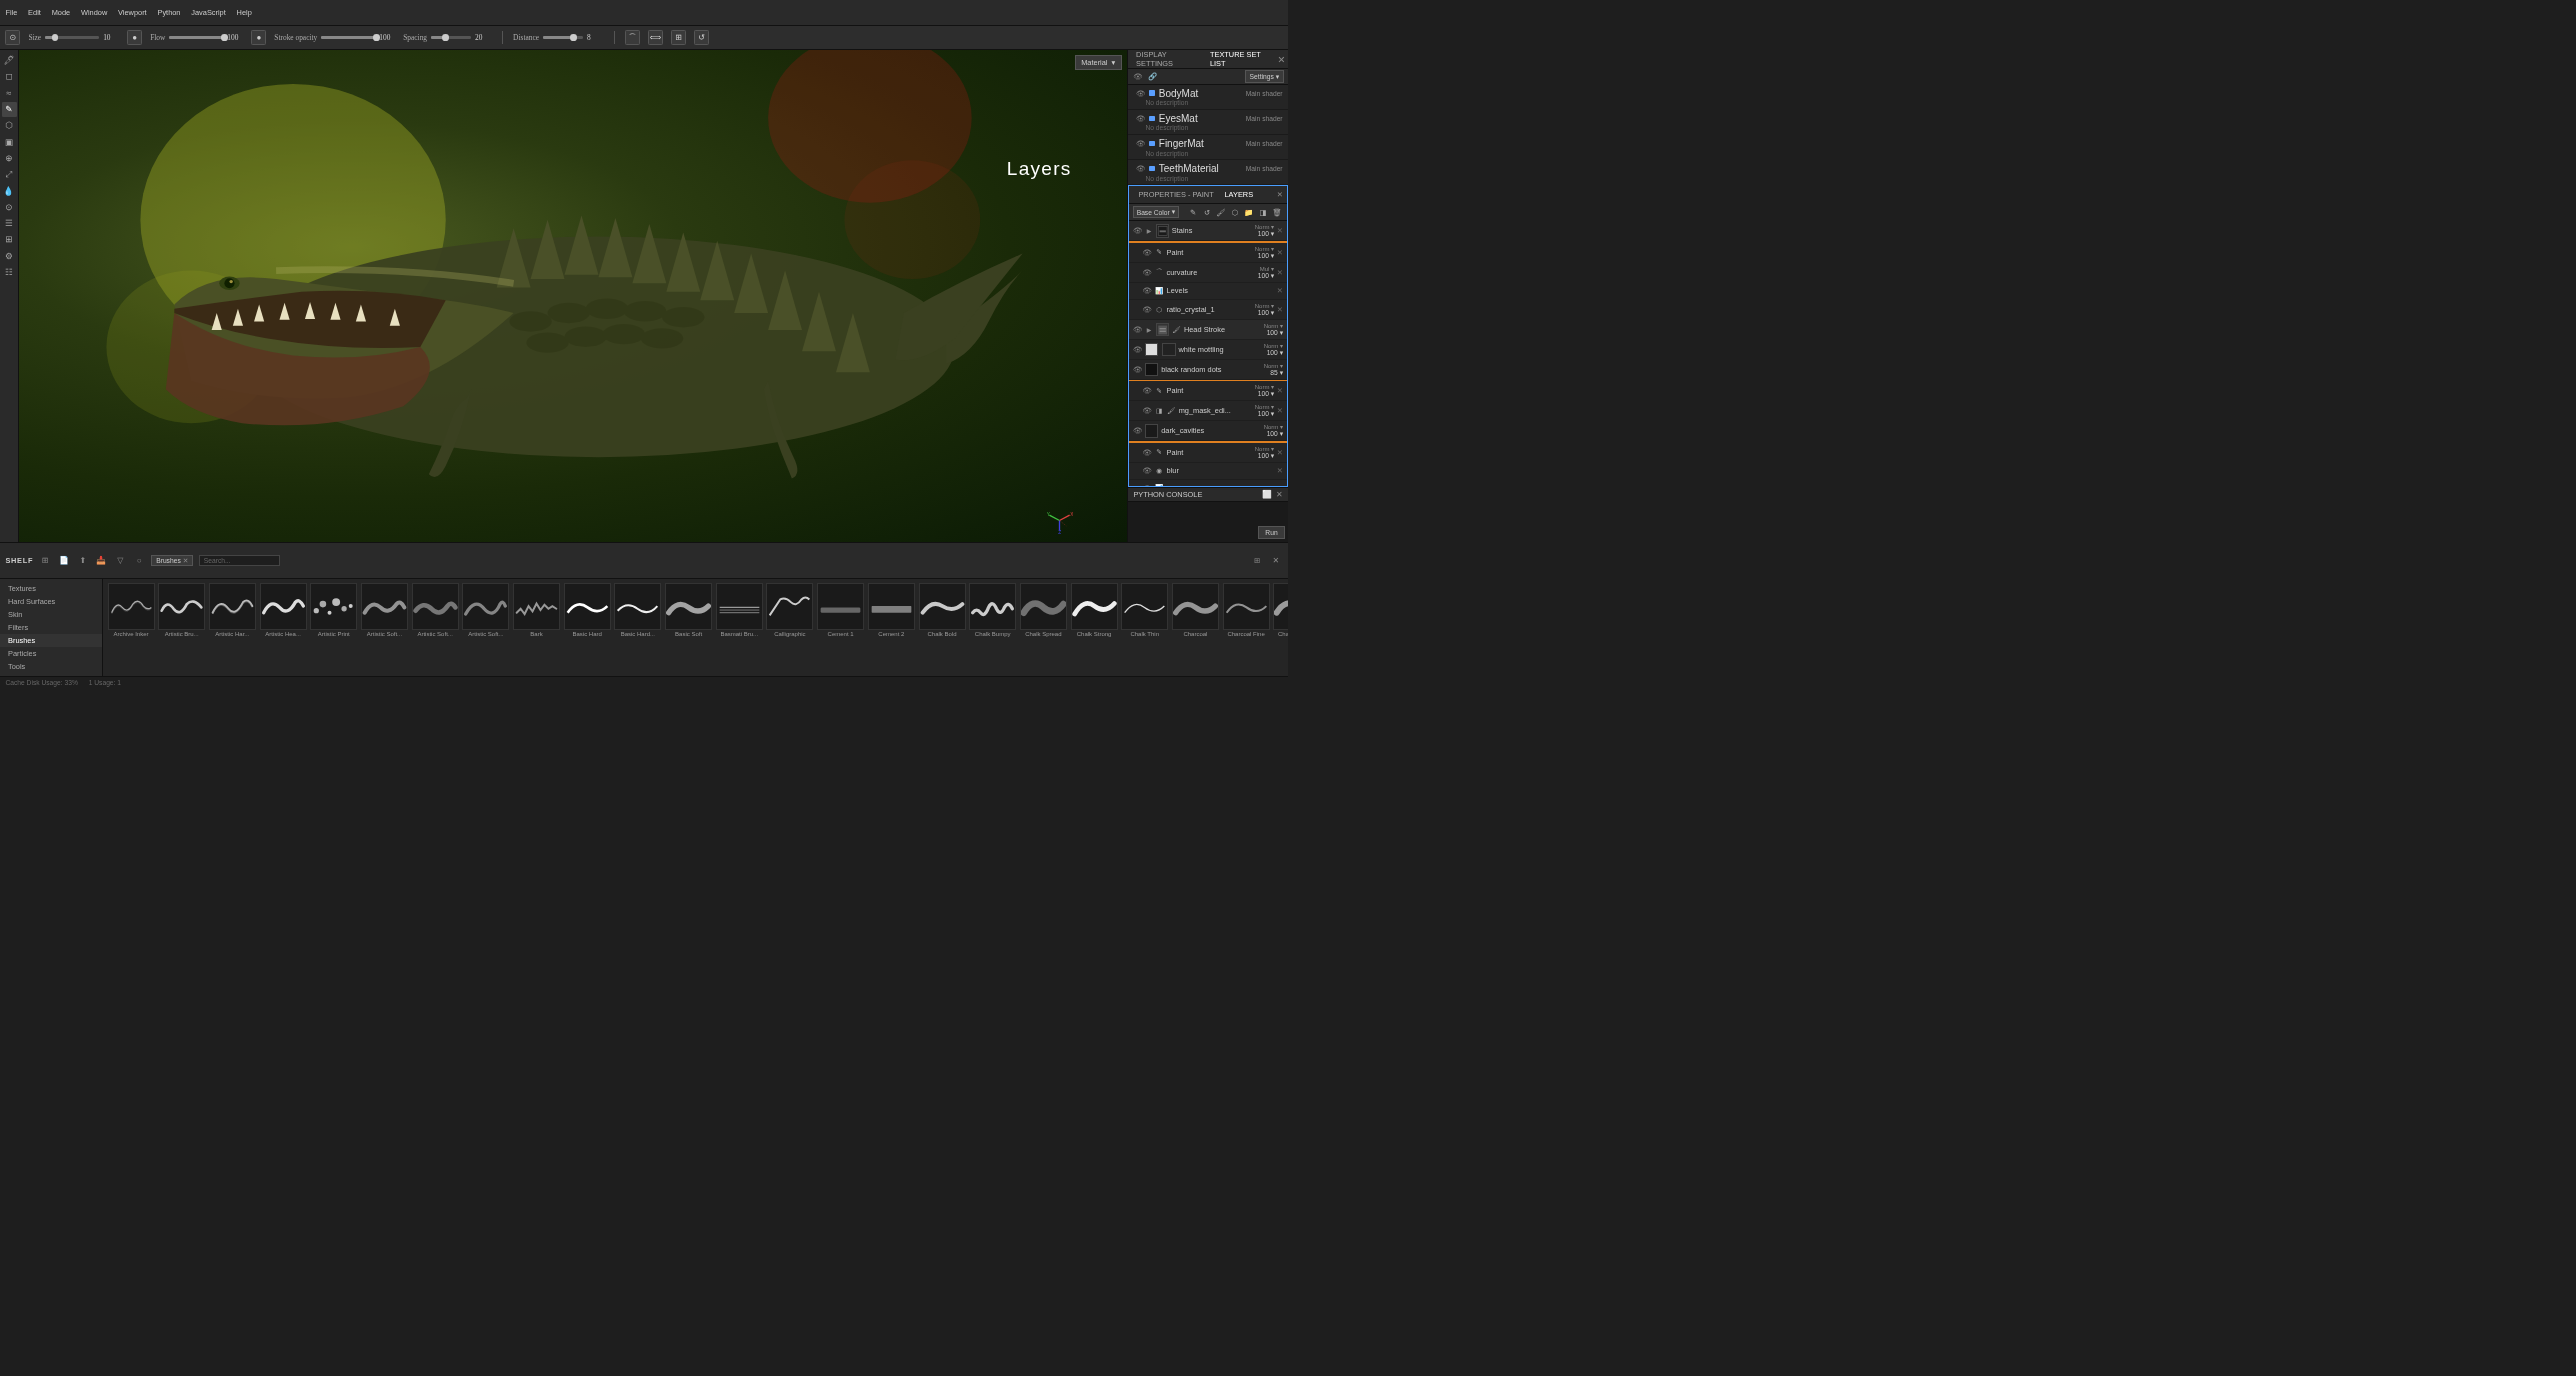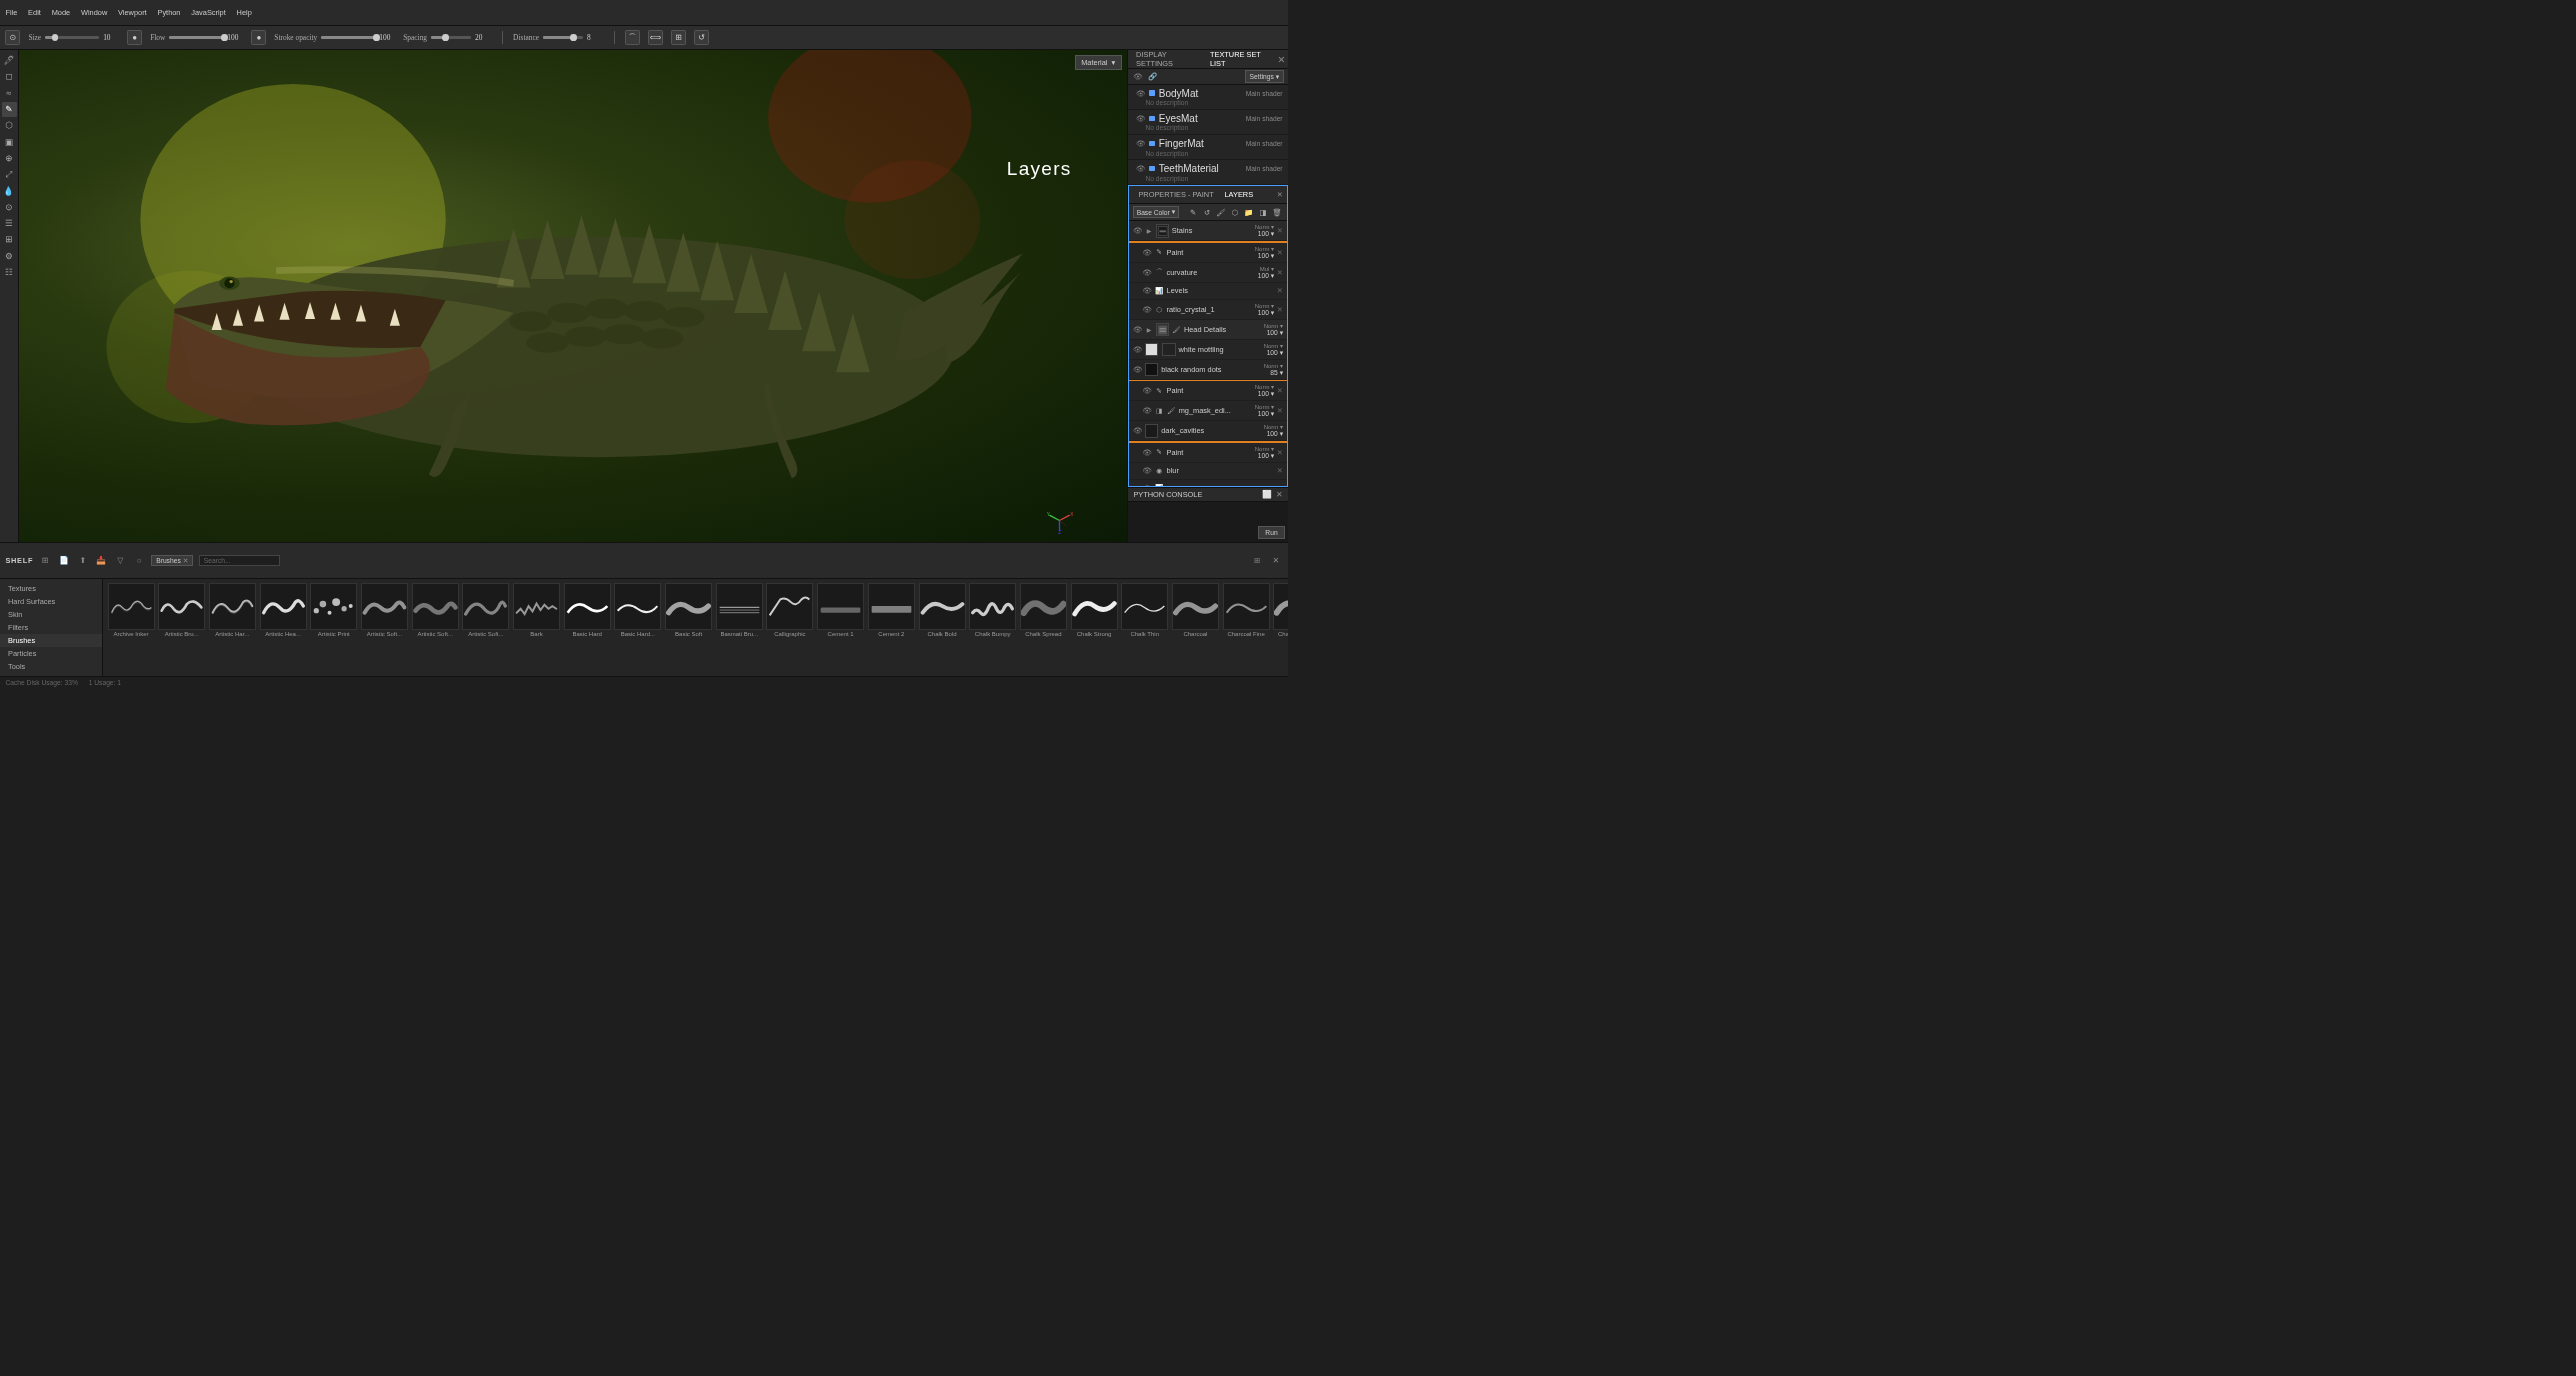--- a/index.html
+++ b/index.html
@@ -931,21 +931,21 @@
           <span class="layer-eye">👁</span>
           <div class="layer-expand">▶</div>
           <div class="layer-thumb" style="background:#333; display:flex; align-items:center; justify-content:center;">
             <svg width="12" height="12" viewBox="0 0 18 18">
                 <rect x="2" y="2" width="14" height="14" fill="#555"></rect>
                 <rect x="4" y="6" width="10" height="2" fill="#888"></rect>
                 <rect x="4" y="10" width="10" height="2" fill="#888"></rect>
               </svg>
           </div>
           <span class="layer-icon">🖌</span>
-          <span class="layer-name">Head Details</span>
+          <span class="layer-name">Head Stroke</span>
           <div class="layer-blend-info">
             <span class="norm-label">Norm ▾</span>
             <span class="norm-val">100 ▾</span>
           </div>
         </div>
 
         <div class="layer-item">
           <span class="layer-eye">👁</span>
           <div class="layer-thumb" style="background:#ddd"></div>
           <div class="layer-thumb" style="background:#222; margin-left:1.3px"></div>

